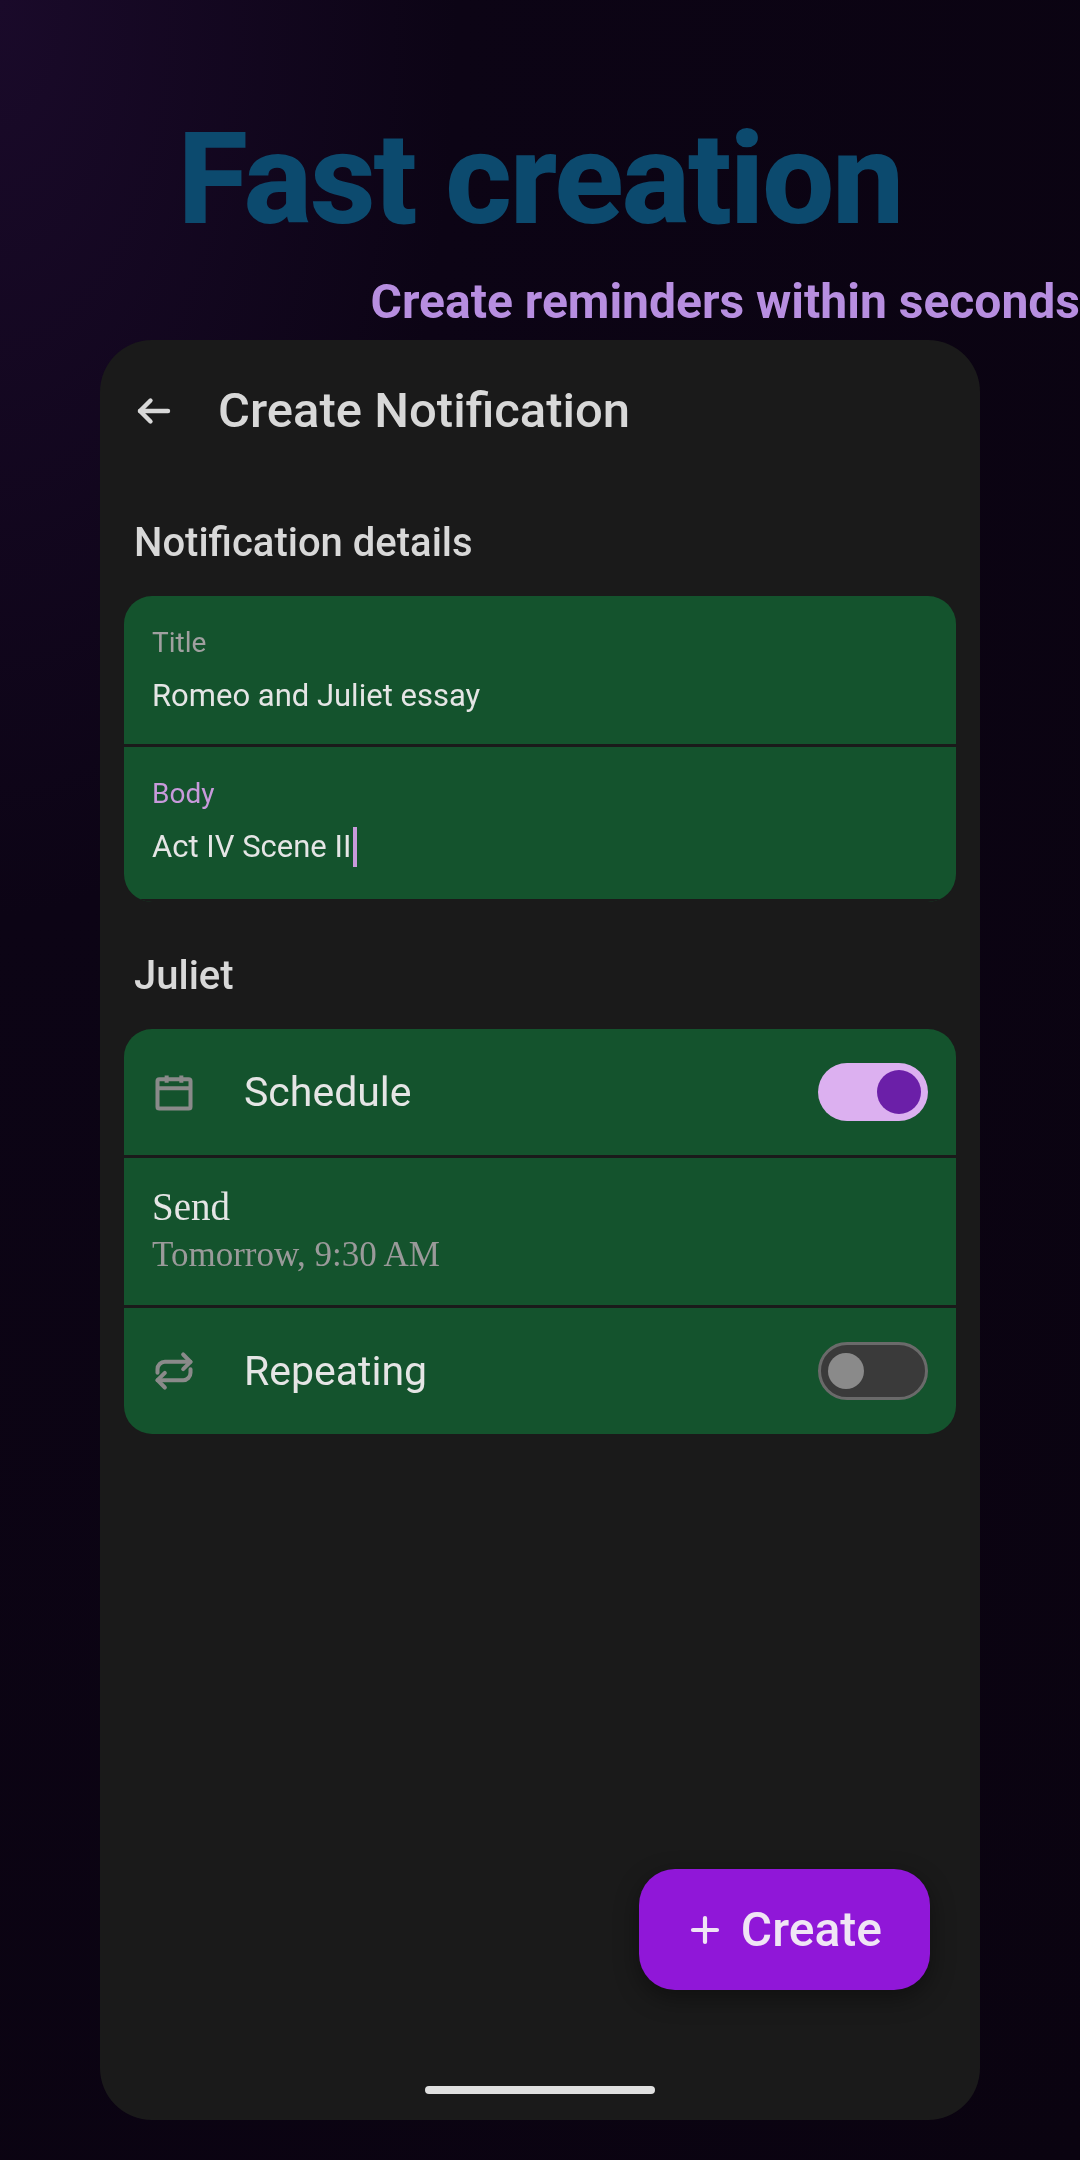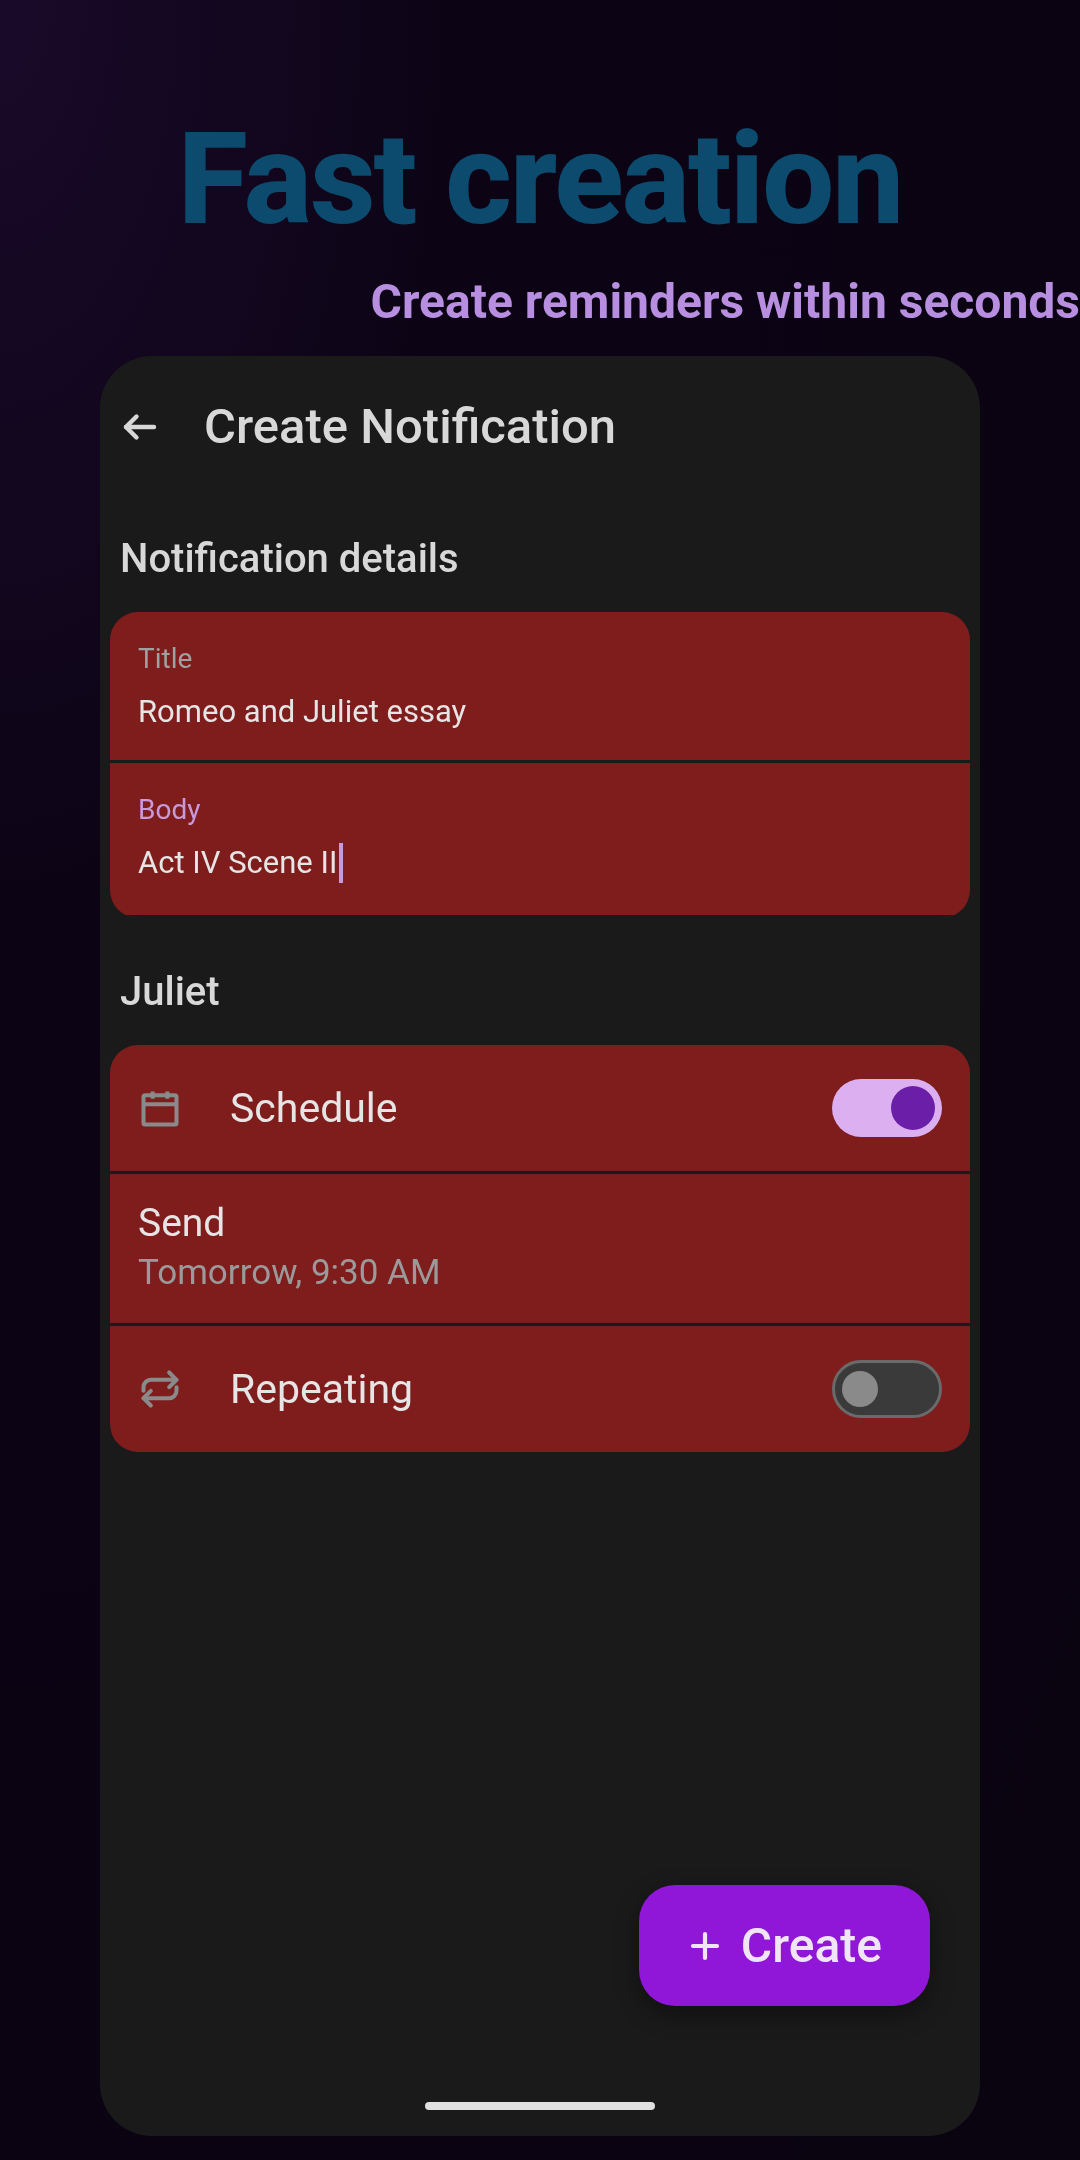--- a/index.html
+++ b/index.html
@@ -34,26 +34,26 @@
       font-size: 48px;
       font-weight: 700;
       color: #b78ee0;
       margin-top: 30px;
       text-align: right;
     }
     
     .phone-screen {
       position: absolute;
       left: 100px;
-      top: 356px;
+      top: 340px;
       width: 880px;
       height: 1780px;
       background: #1a1a1a;
       border-radius: 52px;
-      padding: 32px 10px;
+      padding: 32px 24px;
     }
     
     .app-header {
       display: flex;
       align-items: center;
       gap: 40px;
       padding: 10px 6px 30px 6px;
     }
     
     .back-icon {
@@ -79,21 +79,21 @@
       font-size: 40px;
       font-weight: 500;
       color: #d8d8d8;
       margin-top: 50px;
       margin-bottom: 30px;
       padding-left: 2px;
       margin-left: 8px;
     }
     
     .card {
-      background: #7f1d1d;
+      background: #14532d;
       border-radius: 28px;
       overflow: hidden;
     }
     
     .field {
       padding: 30px 28px;
     }
     
     .field-border {
       border-bottom: 3px solid #1a1a1a;
@@ -196,20 +196,21 @@
       height: 36px;
       border-radius: 50%;
       background: #8a8a8a;
       position: absolute;
       left: 7px;
       top: 8px;
     }
     
     .send-row {
       padding: 26px 28px 30px 28px;
+      font-family: Liberation Serif, serif;
     }
     
     .send-label {
       font-size: 39px;
       color: #e5e5e5;
       margin-bottom: 6px;
     }
     
     .send-value {
       font-size: 35px;

